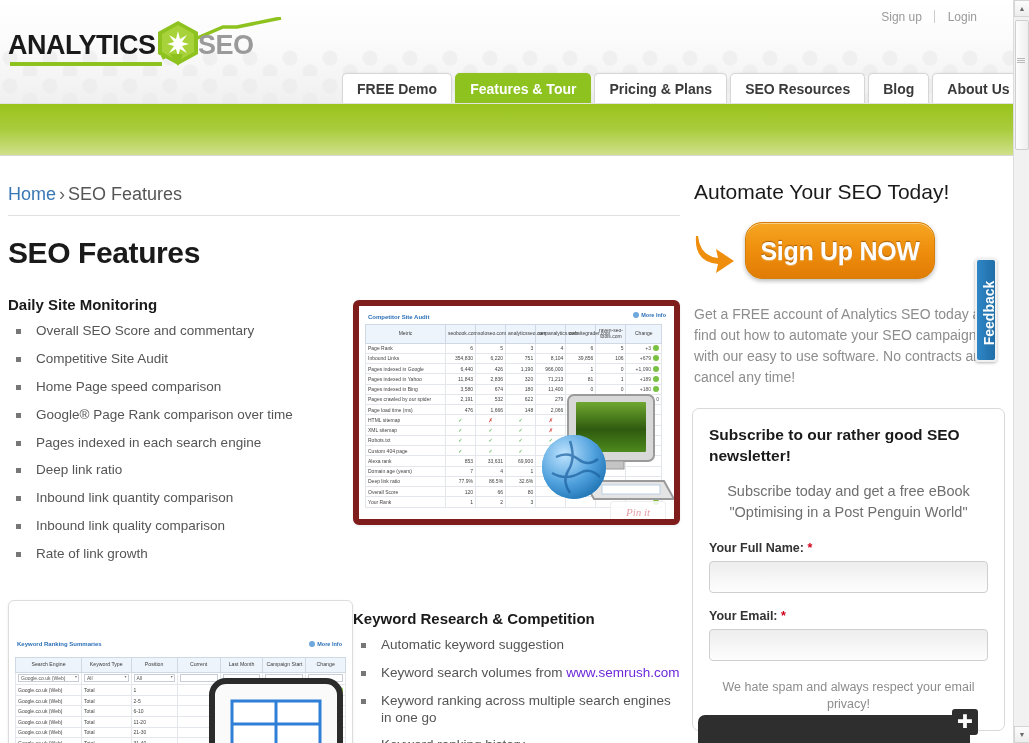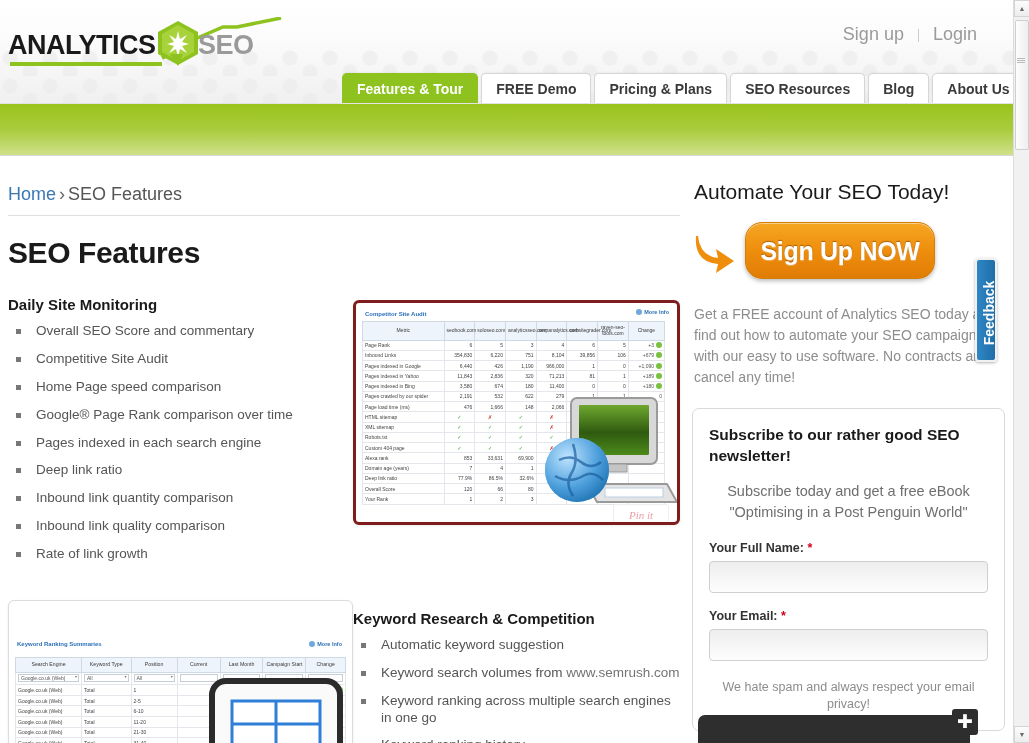--- a/index.html
+++ b/index.html
@@ -31,21 +31,21 @@
     background-size:40px 28px;
   }
   .logo { position:absolute; left:8px; top:12px; width:260px; height:52px; }
   .logo-word1 { position:absolute; left:0; top:18px; font-size:27px; font-weight:bold; letter-spacing:-0.5px; color:#1a1a1a; font-family:"Liberation Sans", sans-serif; }
   .logo-word2 { position:absolute; left:190px; top:18px; font-size:27px; font-weight:bold; letter-spacing:-0.5px; color:#9a9a9a; font-family:"Liberation Sans", sans-serif; }
   .logo-underline { position:absolute; left:2px; top:50px; width:152px; height:4px; background:#8dc21f; }
   .logo-underline2 { position:absolute; left:154px; top:44px; width:18px; height:4px; background:#8dc21f; transform:rotate(-28deg); transform-origin:left center; }
   .logo-hex { position:absolute; left:148px; top:8px; width:44px; height:46px; }
   .logo-trend { position:absolute; left:185px; top:5px; width:90px; height:24px; }
 
-  .auth { position:absolute; right:36px; top:24px; font-size:18px; color:#999; }
+  .auth { position:absolute; right:36px; top:10px; font-size:12px; color:#999; }
   .auth a { color:#9a9a9a; text-decoration:none; }
   .auth .sep { display:inline-block; width:1px; height:13px; background:#ccc; margin:0 9px -2px 9px; }
 
   
   .nav { position:absolute; left:342px; top:72px; height:32px; display:flex; align-items:flex-end; }
   .tab {
     height:31px; line-height:31px; padding:0 14px;
     background:#ffffff; border:1px solid #d6d6d6; border-bottom:none;
     border-radius:5px 5px 0 0; font-size:14px; font-weight:bold; color:#3a3a3a;
     margin-right:3px; white-space:nowrap; cursor:pointer;
@@ -66,29 +66,29 @@
   .breadcrumb a { color:#3a78b5; text-decoration:none; }
   .breadcrumb .crumb-sep { color:#666; margin:0 3px; }
   .hr { height:1px; background:#e0e0e0; width:672px; }
 
   h1.page-title { font-size:30px; font-weight:bold; color:#1a1a1a; margin:20px 0 26px 0; letter-spacing:-0.4px; }
 
   .section-head { font-size:15px; font-weight:bold; color:#1a1a1a; margin:0 0 10px 0; }
   ul.feature-list { list-style:none; margin:0 0 0 4px; }
   ul.feature-list li { position:relative; padding:0 0 0 24px; margin-bottom:11px; font-size:13.5px; color:#555; line-height:1.25; }
   ul.feature-list li:before { content:""; position:absolute; left:4px; top:6px; width:5px; height:5px; background:#777; }
-  ul.feature-list li a { color:#737373; text-decoration:none; }
+  ul.feature-list li a { color:#6d28d9; text-decoration:none; }
 
   .two-up { display:flex; }
   .left-block { width:345px; }
   .right-block { width:327px; }
 
   
   .shot {
-    position:relative; background:#fff; border:3px solid #7f1d1d; border-radius:6px;
+    position:relative; background:#fff; border:6px solid #7f1d1d; border-radius:6px;
     box-shadow:0 1px 3px rgba(0,0,0,.08);
     padding:6px 12px 8px 6px; overflow:hidden;
   }
   .shot-title { font-size:6px; font-weight:bold; color:#2c70b8; padding:2px 2px 4px 3px; }
   .shot-moreinfo { position:absolute; right:8px; top:6px; font-size:5.5px; font-weight:bold; color:#2c70b8; }
   .shot-moreinfo .ic { display:inline-block; width:6px; height:6px; border-radius:50%; background:#6fa8dc; margin-right:2px; vertical-align:-1px; }
   table.mini { width:100%; border-collapse:collapse; font-size:5px; color:#444; table-layout:fixed; }
   table.mini th {
     background:#eef4fb; border:1px solid #cfd9e4; font-weight:normal; color:#3a3a3a;
     padding:3px 2px; font-size:5px; line-height:1.15; text-align:center;
@@ -198,22 +198,22 @@
       <div class="logo-word2">SEO</div>
     </div>
 
     <div class="auth">
       <a href="#">Sign up</a>
       <span class="sep"></span>
       <a href="#">Login</a>
     </div>
 
     <div class="nav">
+      <div class="tab">FREE Demo</div>
       <div class="tab active">Features &amp; Tour</div>
-      <div class="tab">FREE Demo</div>
       <div class="tab">Pricing &amp; Plans</div>
       <div class="tab">SEO Resources</div>
       <div class="tab">Blog</div>
       <div class="tab">About Us</div>
     </div>
   </div>
 
   <div class="green-band"></div>
 
   <div class="content">

